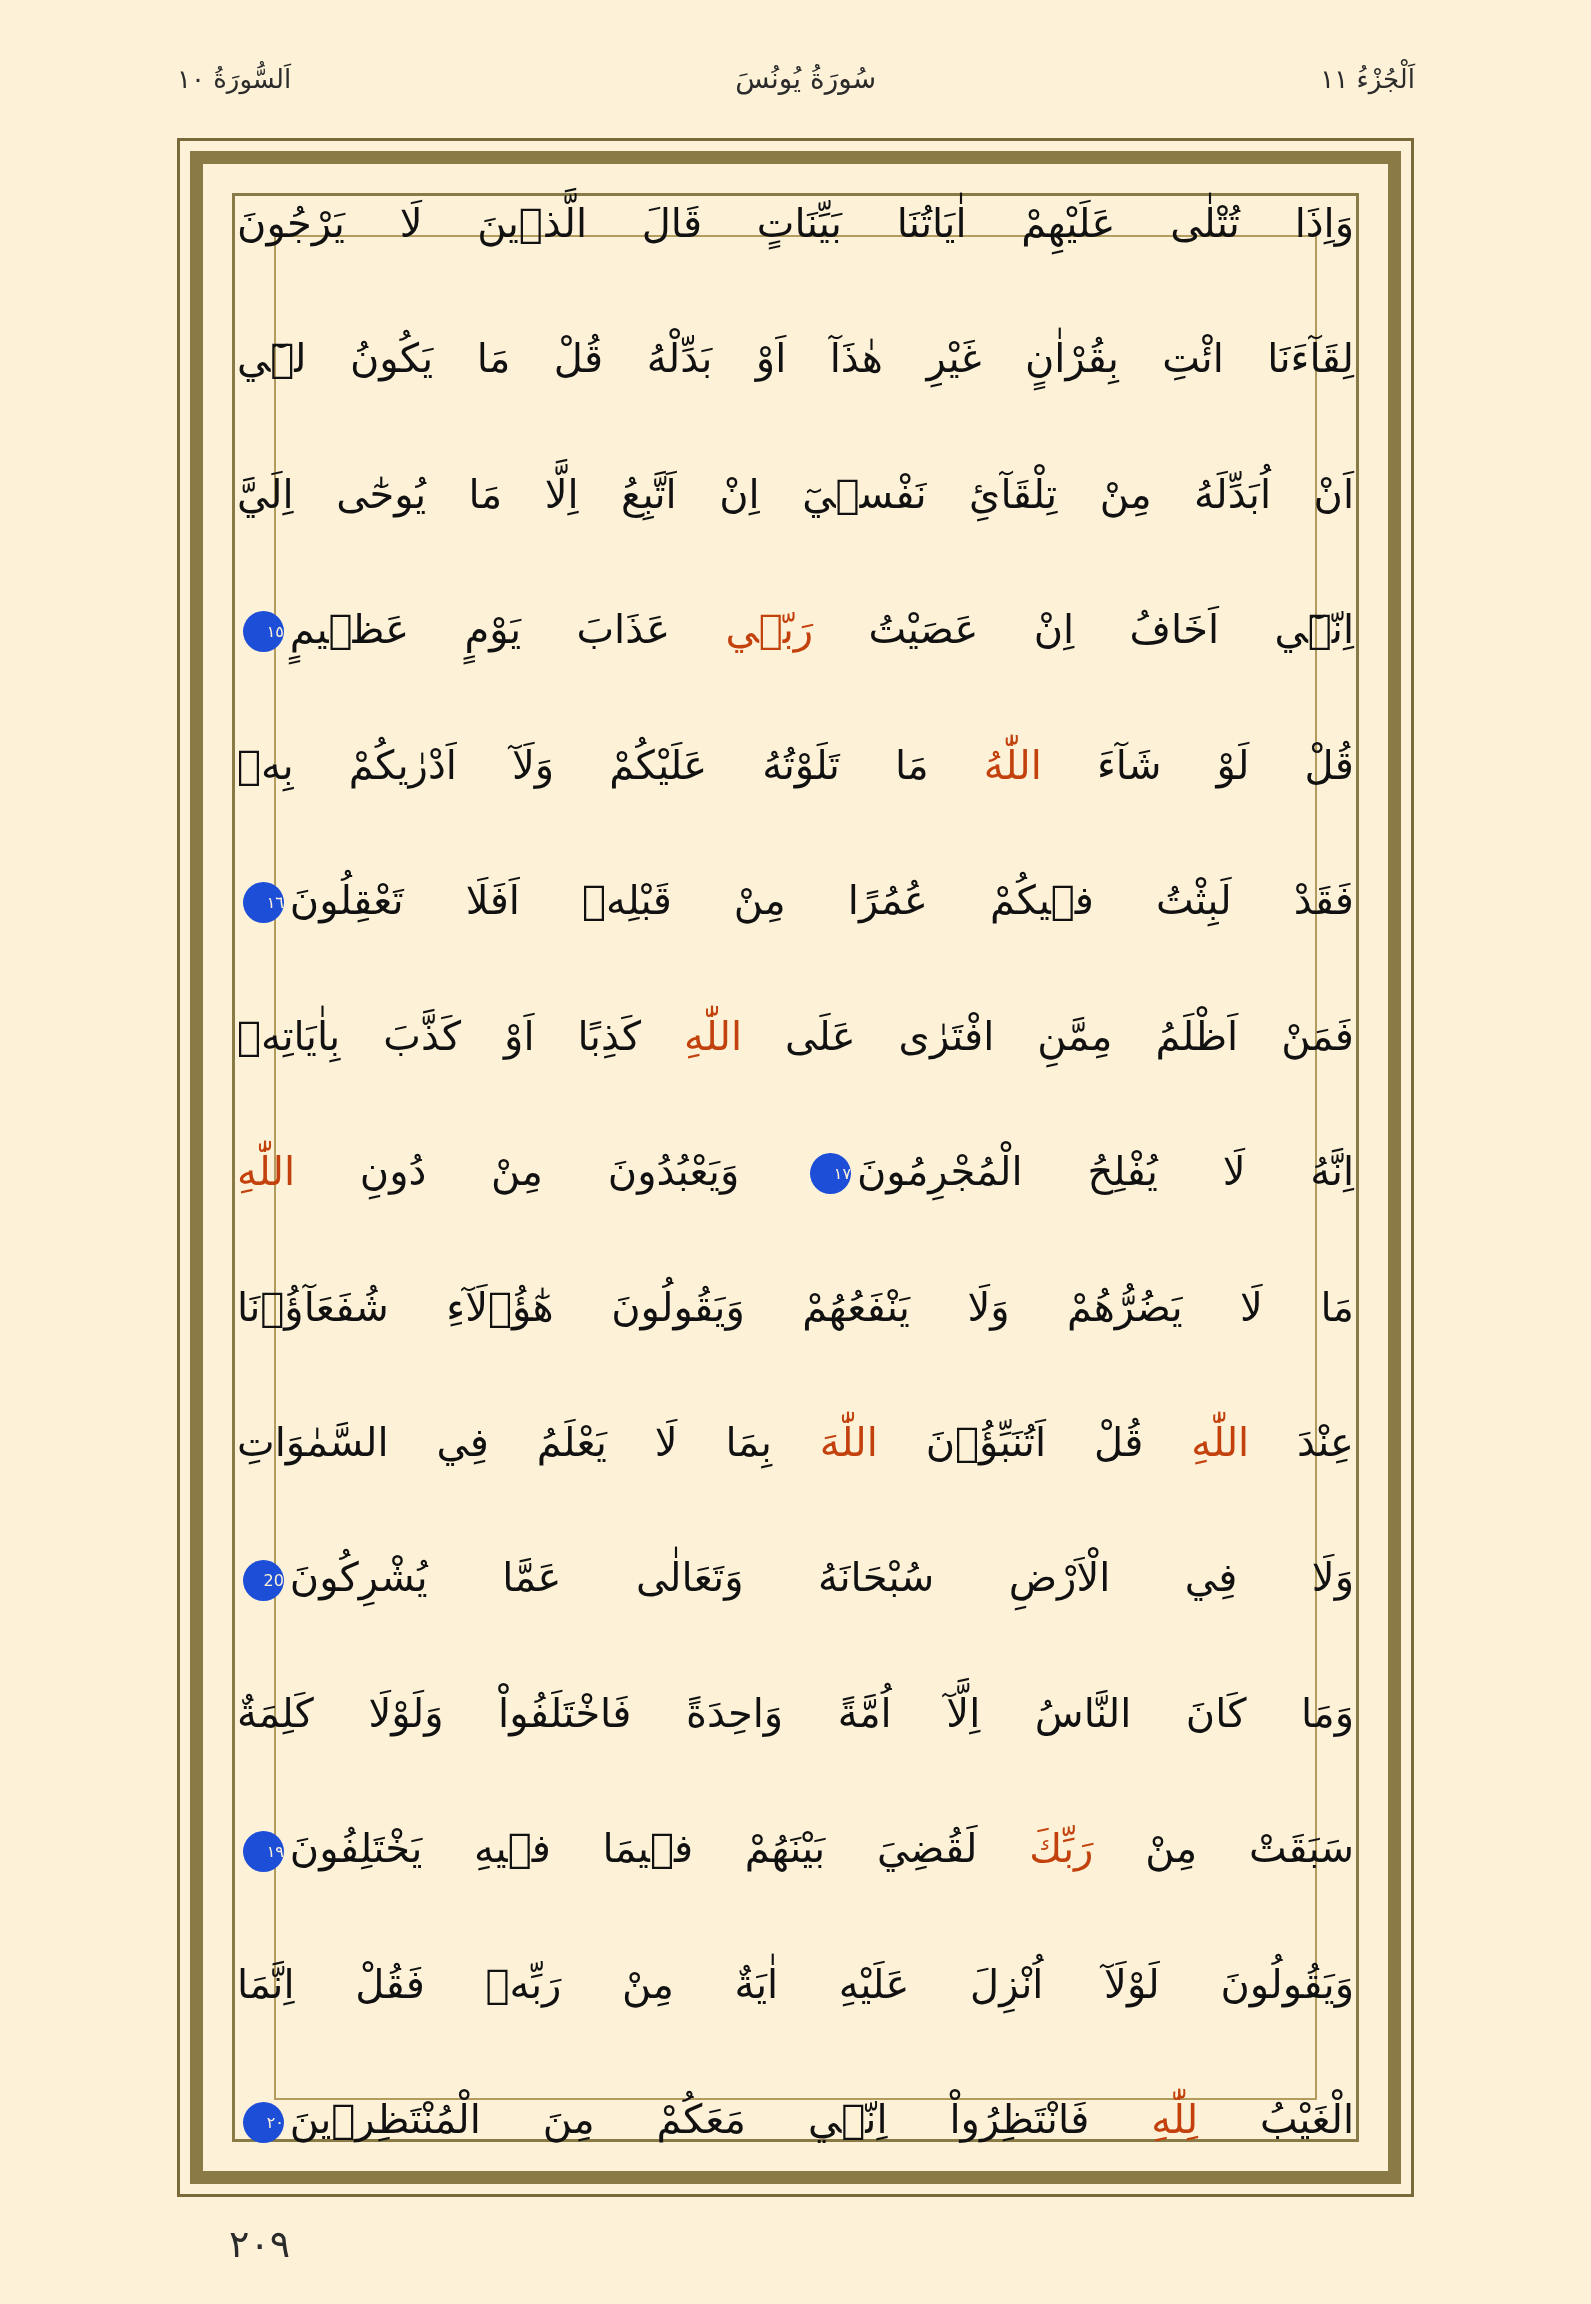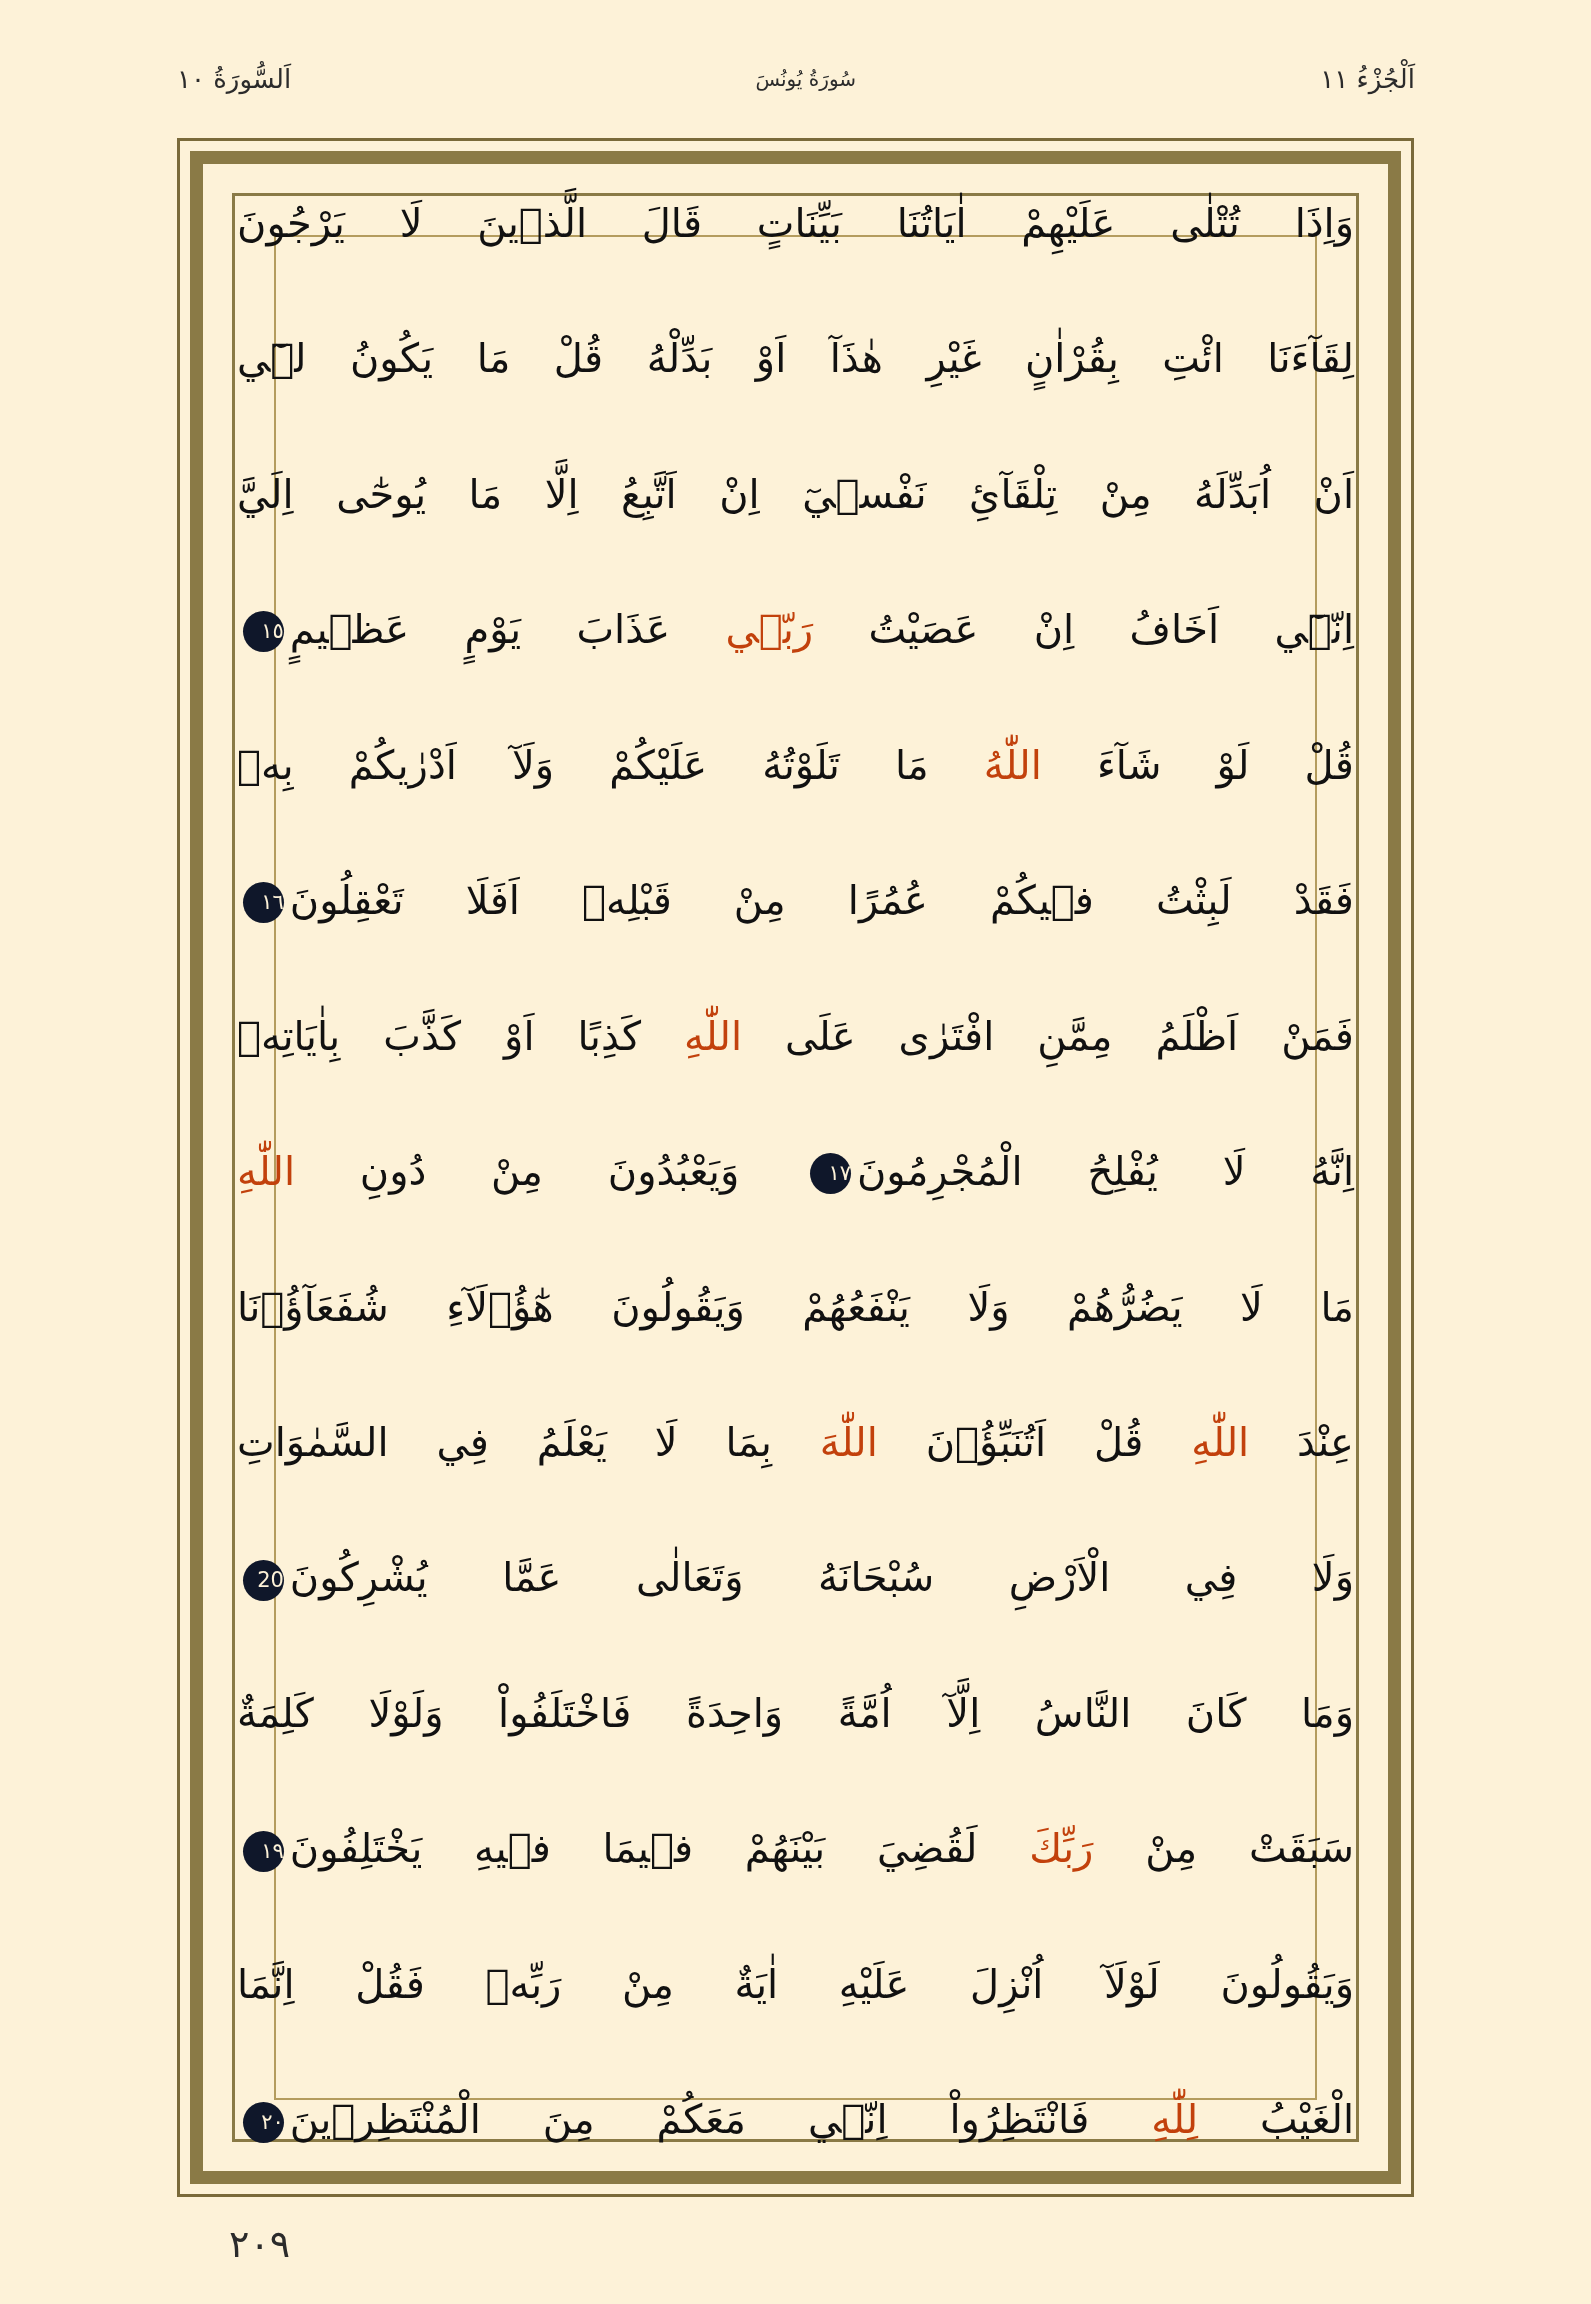--- a/index.html
+++ b/index.html
@@ -34,21 +34,21 @@
     direction: rtl;
   }
   .page-header .hdr-item {
     font-family: "DejaVu Sans", sans-serif;
     font-size: 26px;
     color: #2b2b2b;
     white-space: nowrap;
     letter-spacing: 0.5px;
   }
   .page-header .hdr-center {
-    font-size: 20px;
+    font-size: 28px;
   }
 
   
   .frame-outer {
     position: absolute;
     top: 138px;
     left: 177px;
     width: 1237px;
     height: 2059px;
     border: 3.9px solid #7a6a3a;
@@ -113,23 +113,23 @@
   }
   .lafz {
     color: #c2410c;
   }
   .ayah-num {
     display: inline-block;
     width: 41px;
     height: 41px;
     line-height: 41px;
     border-radius: 50%;
-    background: #0f172a;
+    background: #1d4ed8;
     color: #fdf2d8;
-    font-size: 21px;
+    font-size: 16px;
     text-align: center;
     vertical-align: middle;
     margin: 0 5.9px;
   }
 
   
   .page-footer {
     position: absolute;
     left: 229px;
     top: 2222px;

